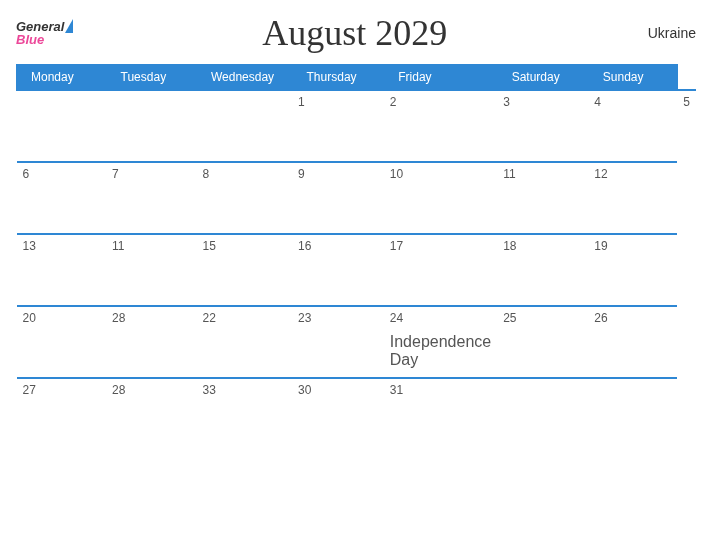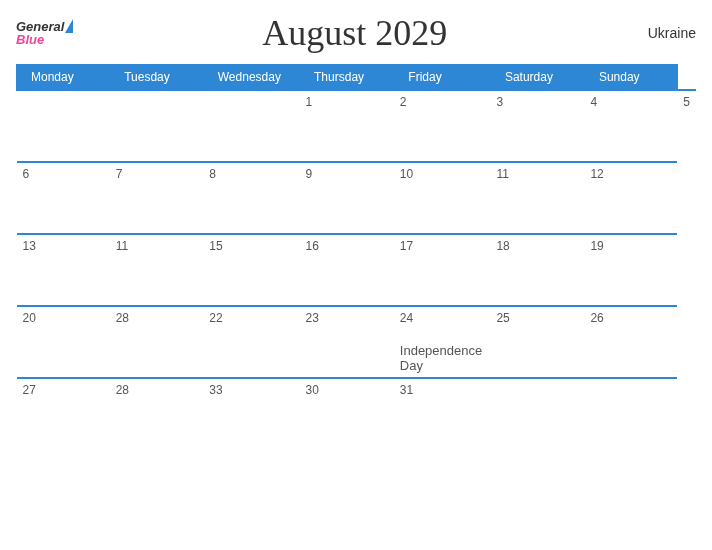--- a/index.html
+++ b/index.html
@@ -85,24 +85,24 @@
       color: #444;
       background: #fff;
       width: 14.28%;
     }
     .day-number {
       font-size: 12px;
       color: #555;
       display: block;
     }
     .holiday-text {
-      font-size: 13px;
+      font-size: 16px;
       color: #555;
       display: block;
-      margin-top: 18px;
+      margin-top: 8px;
     }
     .calendar tbody tr:last-child td {
       height: 60px;
     }
   </style>
 </head>
 <body>
 
 <div class="page">
 

